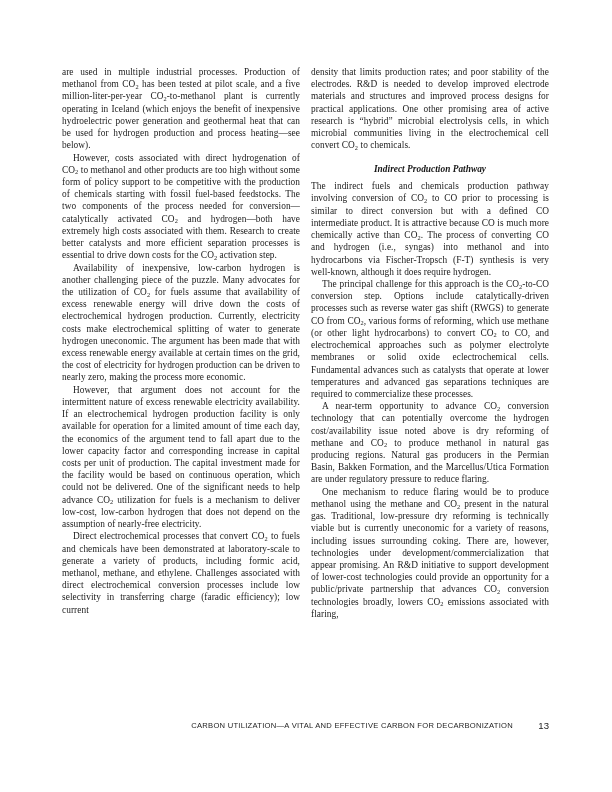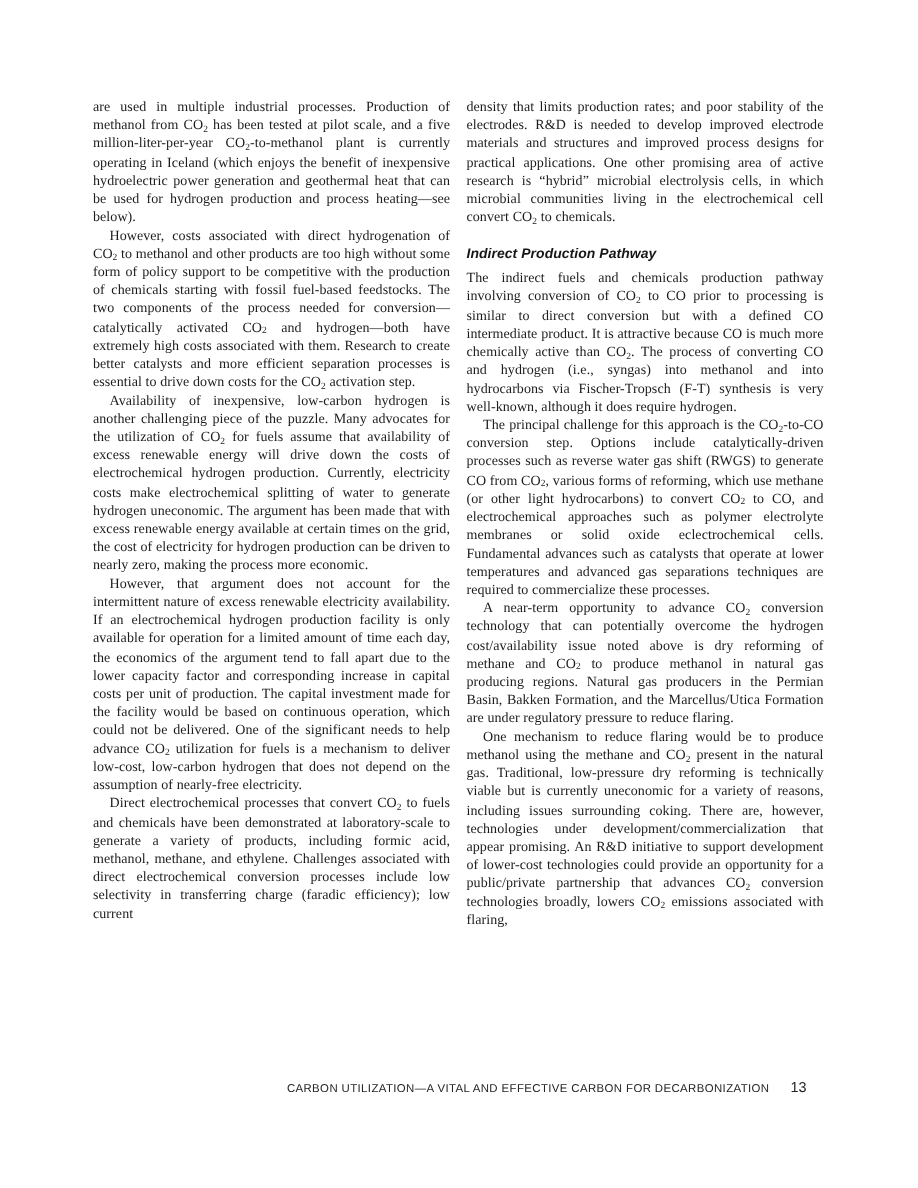--- a/index.html
+++ b/index.html
@@ -56,27 +56,28 @@
     text-indent: 11px;
   }
 
   
   p.para.noindent {
     text-indent: 0;
   }
 
   h2.section-heading {
     margin: 11.5px 0 5.2px 0;
-    font-family: Liberation Sans, sans-serif;
+    font-family: Liberation Serif, serif;
     font-size: 9.3px;
     line-height: 12px;
     font-weight: bold;
     font-style: italic;
     letter-spacing: 0.004em;
     color: #161616;
+    text-align: center;
   }
 
   sub {
     font-size: 0.68em;
     vertical-align: baseline;
     position: relative;
     top: 0.26em;
     line-height: 0;
   }
 
@@ -97,20 +98,21 @@
     color: #232323;
     white-space: nowrap;
   }
   .footer-pageno {
     position: absolute;
     right: 0px;
     top: -1.5px;
     font-family: "Liberation Sans", "DejaVu Sans", sans-serif;
     font-size: 9.6px;
     color: #232323;
+    text-align: right;
     width: 22px;
   }
 </style>
 </head>
 <body>
 
 <div id="page">
 
   <div class="columns">
 

